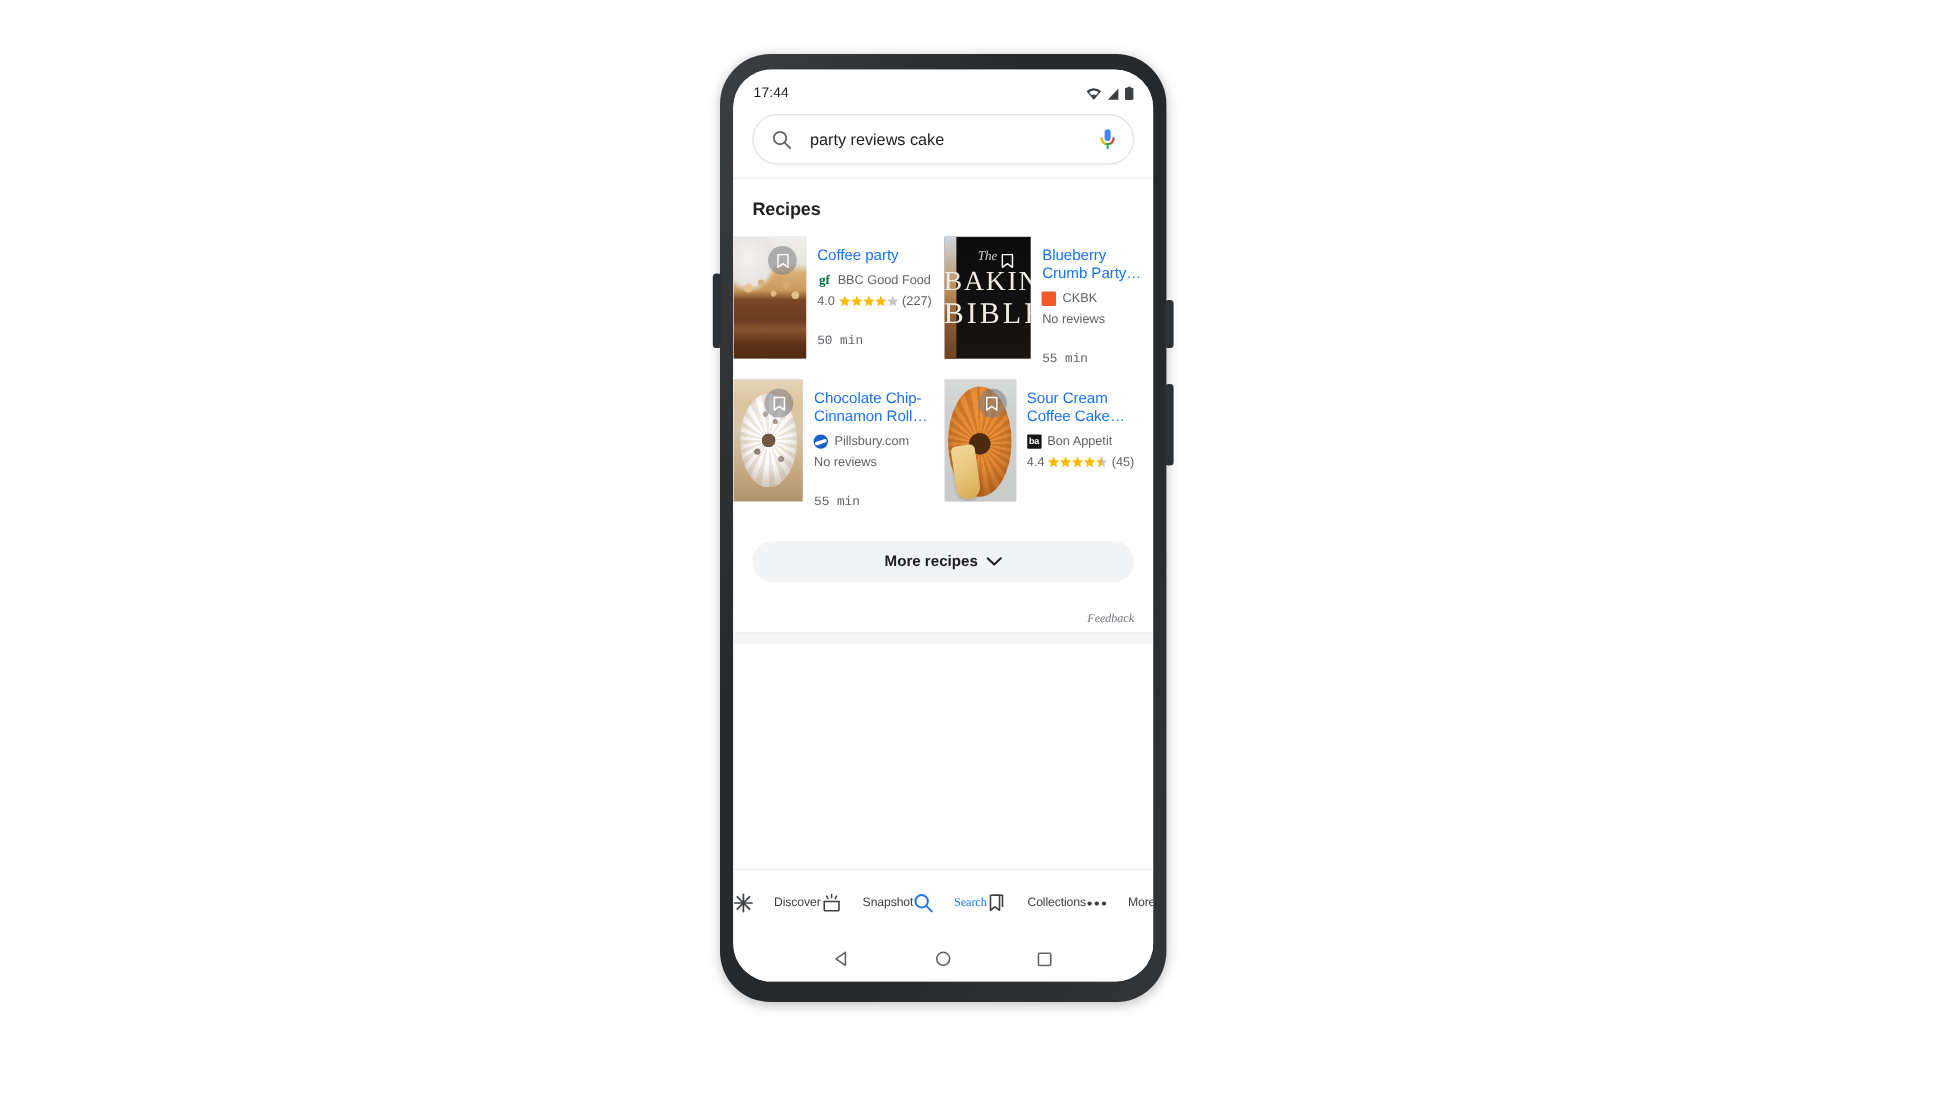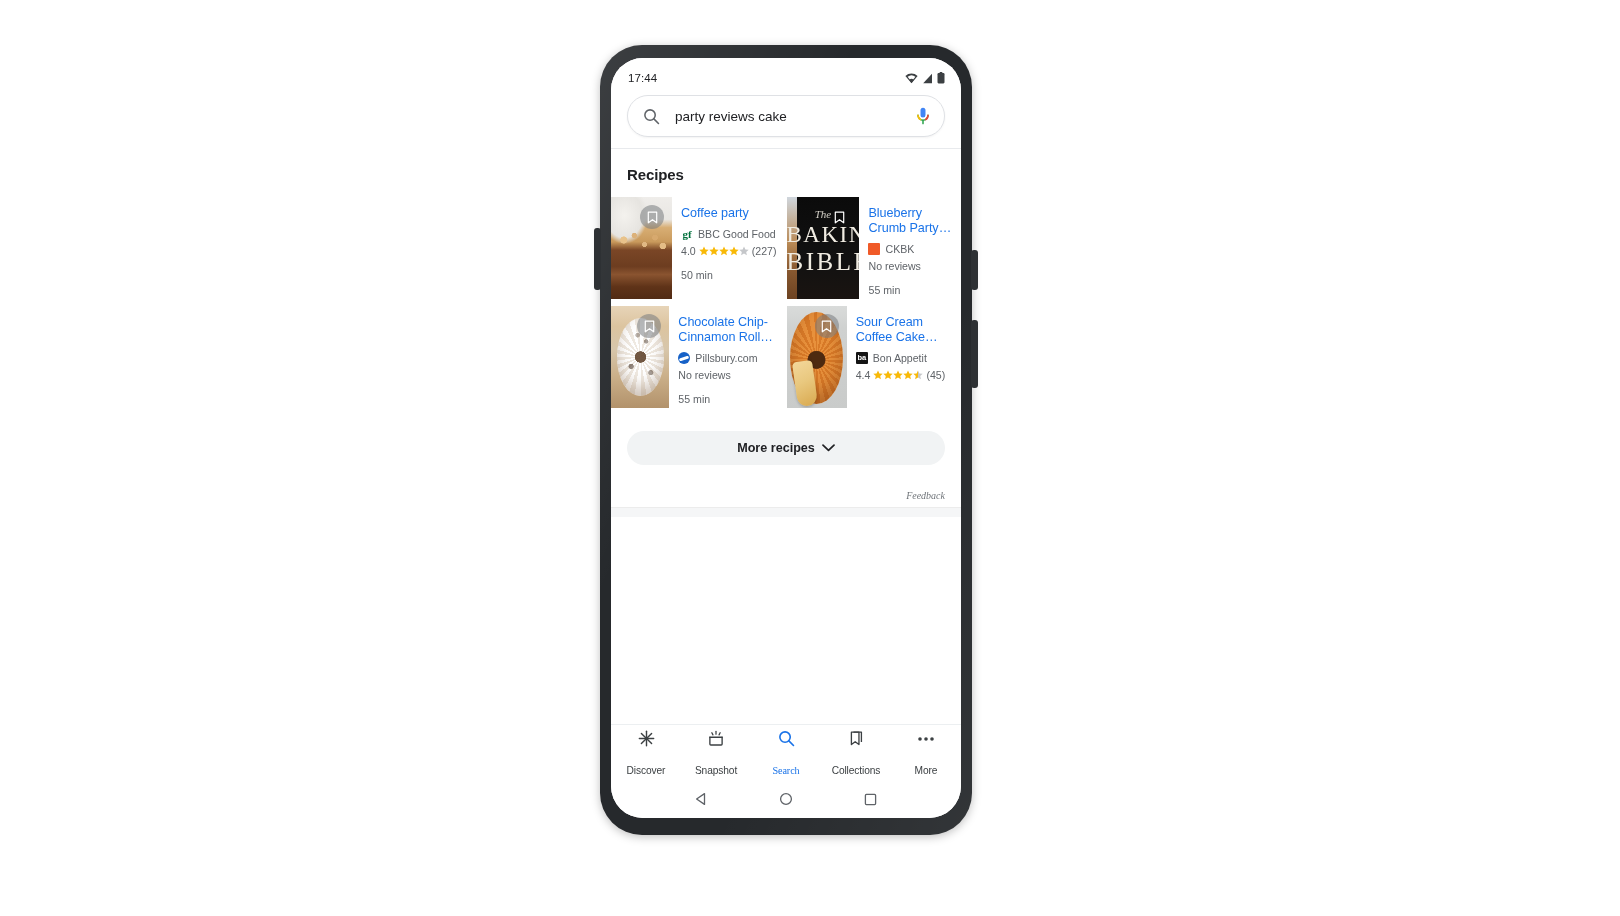--- a/index.html
+++ b/index.html
@@ -220,21 +220,22 @@
   }
   .stars { display: flex; align-items: center; gap: 0px; }
   .no-reviews {
     font-size: 10.6px;
     color: #5f6368;
     margin-top: 5px;
   }
   .card-time {
     font-size: 10.6px;
     color: #5f6368;
-    margin-top: 12px;
+    margin-top: 22px;
+    font-family: Liberation Mono, monospace;
   }
 
   
   .more-wrap {
     padding: 16px 16px 0 16px;
   }
   .more-btn {
     height: 34px;
     background: #f1f3f4;
     border-radius: 18px;
@@ -270,21 +271,21 @@
     flex: 0 0 auto;
     height: 56px;
     border-top: 1px solid #eceff1;
     display: flex;
     align-items: center;
     background: #ffffff;
   }
   .tab {
     flex: 1 1 0;
     display: flex;
-    flex-direction: column;
+    flex-direction: row;
     align-items: center;
     justify-content: flex-end;
     gap: 17px;
   }
   .tab-label {
     font-size: 10.2px;
     color: #3c4043;
     letter-spacing: -0.1px;
   }
   .tab.active .tab-label { color: #1a73e8; font-family: Liberation Serif, serif; }

